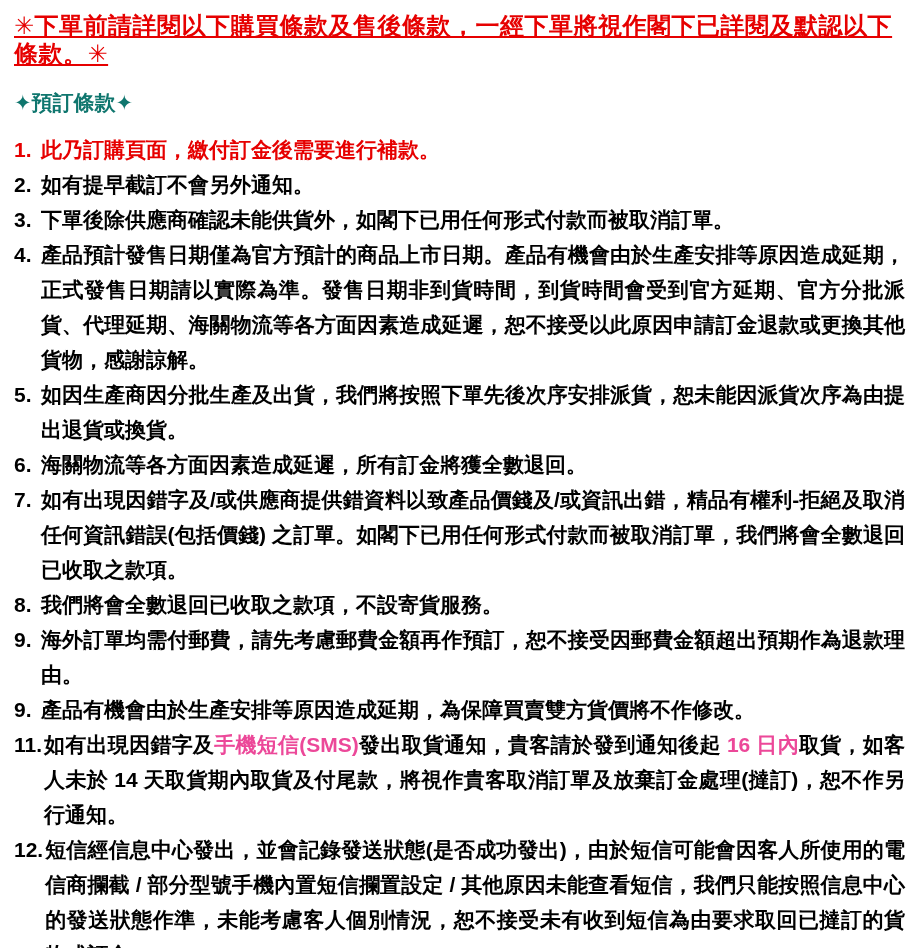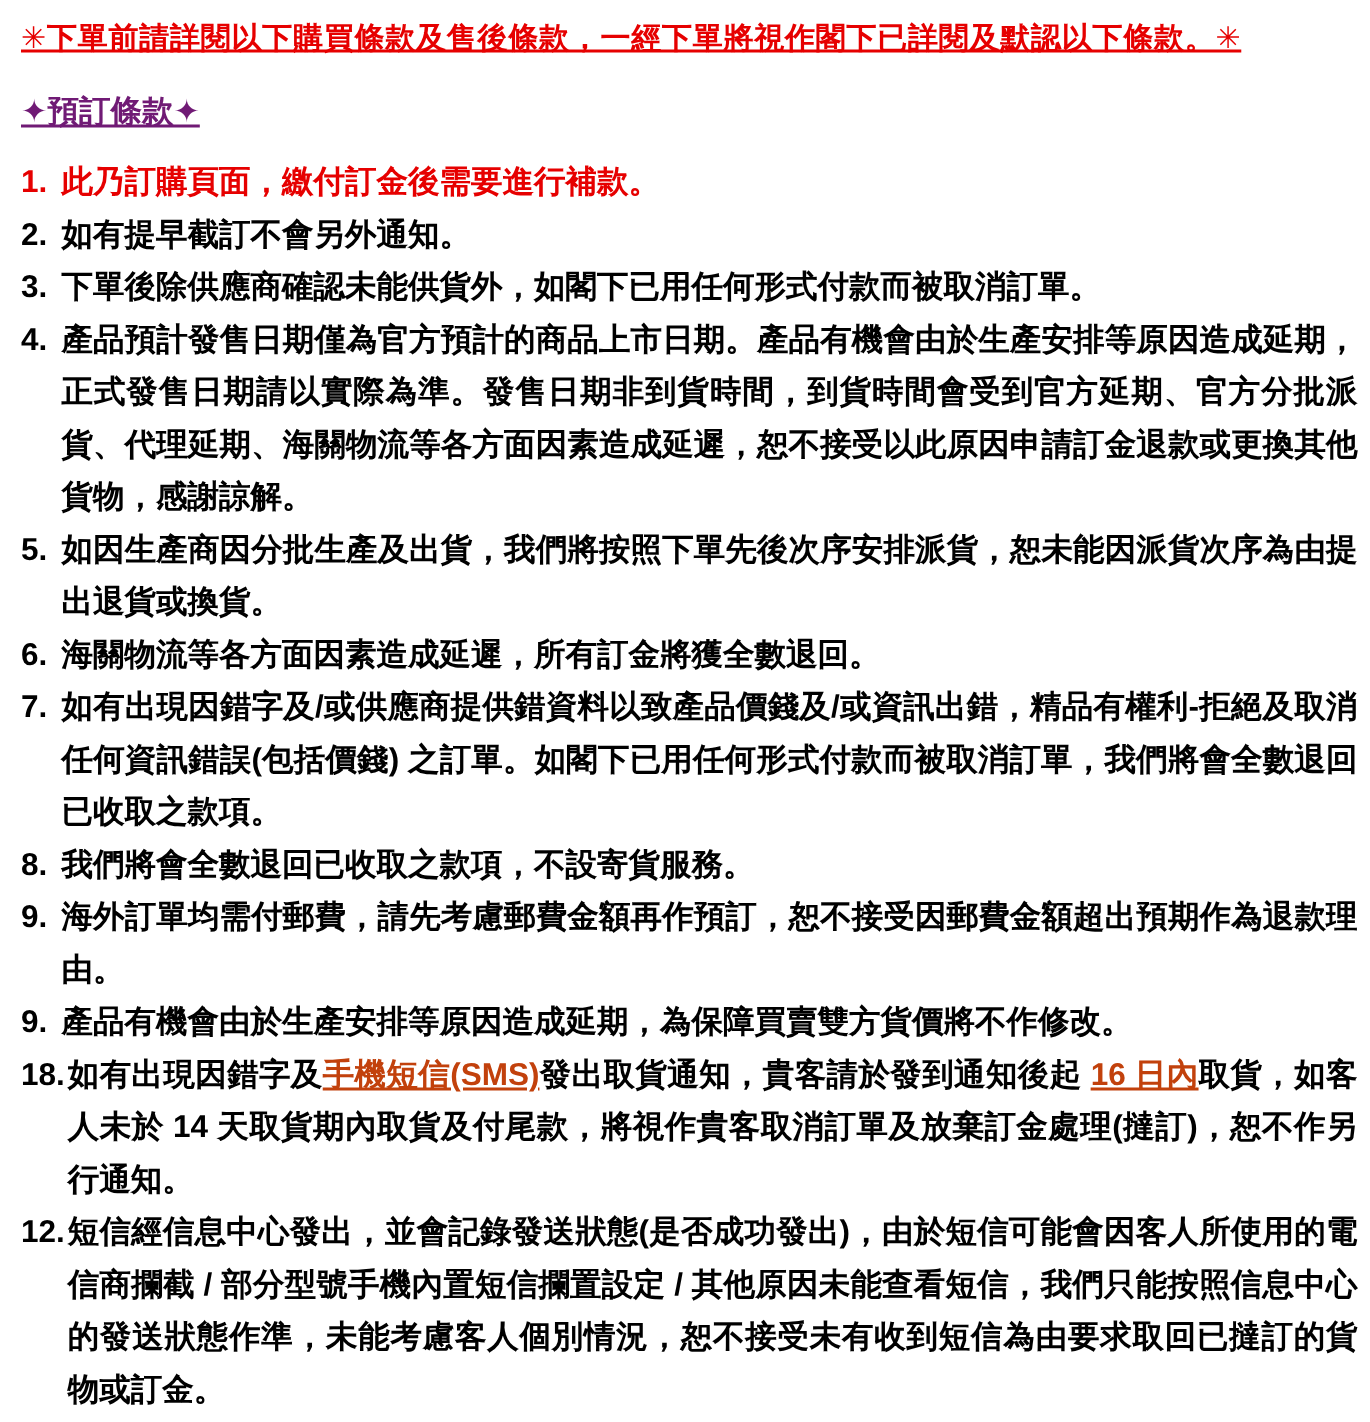--- a/index.html
+++ b/index.html
@@ -12,34 +12,33 @@
     color: #000000;
   }
   .page {
     width: 913px;
     min-height: 948px;
     box-sizing: border-box;
     padding: 12px 8px 6px 14px;
     background: #ffffff;
   }
   .warn-header {
-    font-size: 20px;
+    font-size: 24px;
     line-height: 28px;
     color: #e60000;
     text-decoration: underline;
     letter-spacing: 0.5px;
     margin: 0 0 0 0;
   }
   .section-title {
     display: inline-block;
     margin-top: 22px;
     font-size: 21px;
     line-height: 26px;
-    color: #701a75;
-    text-decoration: underline;
+    color: #0f766e;
   }
   .terms {
     margin-top: 16px;
     font-size: 21px;
     line-height: 35px;
   }
   .term {
     display: flex;
     align-items: flex-start;
   }
@@ -50,22 +49,21 @@
     white-space: nowrap;
   }
   .term .text {
     flex: 1 1 auto;
     text-align: justify;
     text-justify: inter-ideograph;
   }
   .term.red, .term.red .num, .term.red .text { color: #e60000; }
   .seg-plain { }
   .seg-redlink {
-    color: #c2410c;
-    text-decoration: underline;
+    color: #ec4899;
   }
 </style>
 </head>
 <body>
 
 <div class="page">
   <div class="warn-header">✳下單前請詳閱以下購買條款及售後條款，一經下單將視作閣下已詳閱及默認以下條款。✳</div>
 
   <div>
     <span class="section-title">✦預訂條款✦</span>
@@ -106,21 +104,21 @@
       </div>
       <div class="term">
         <span class="num">9.</span>
         <div class="text"><span class="seg-plain">海外訂單均需付郵費，請先考慮郵費金額再作預訂，恕不接受因郵費金額超出預期作為退款理由。</span></div>
       </div>
       <div class="term">
         <span class="num">9.</span>
         <div class="text"><span class="seg-plain">產品有機會由於生產安排等原因造成延期，為保障買賣雙方貨價將不作修改。</span></div>
       </div>
       <div class="term">
-        <span class="num">18.</span>
+        <span class="num">11.</span>
         <div class="text"><span class="seg-plain">如有出現因錯字及</span><span class="seg-redlink">手機短信(SMS)</span><span class="seg-plain">發出取貨通知，貴客請於發到通知後起 </span><span class="seg-redlink">16 日內</span><span class="seg-plain">取貨，如客人未於 14 天取貨期內取貨及付尾款，將視作貴客取消訂單及放棄訂金處理(撻訂)，恕不作另行通知。</span></div>
       </div>
       <div class="term">
         <span class="num">12.</span>
         <div class="text"><span class="seg-plain">短信經信息中心發出，並會記錄發送狀態(是否成功發出)，由於短信可能會因客人所使用的電信商攔截 / 部分型號手機內置短信攔置設定 / 其他原因未能查看短信，我們只能按照信息中心的發送狀態作準，未能考慮客人個別情況，恕不接受未有收到短信為由要求取回已撻訂的貨物或訂金。</span></div>
       </div>
     </div>
 </div>
 
 </body></html>

